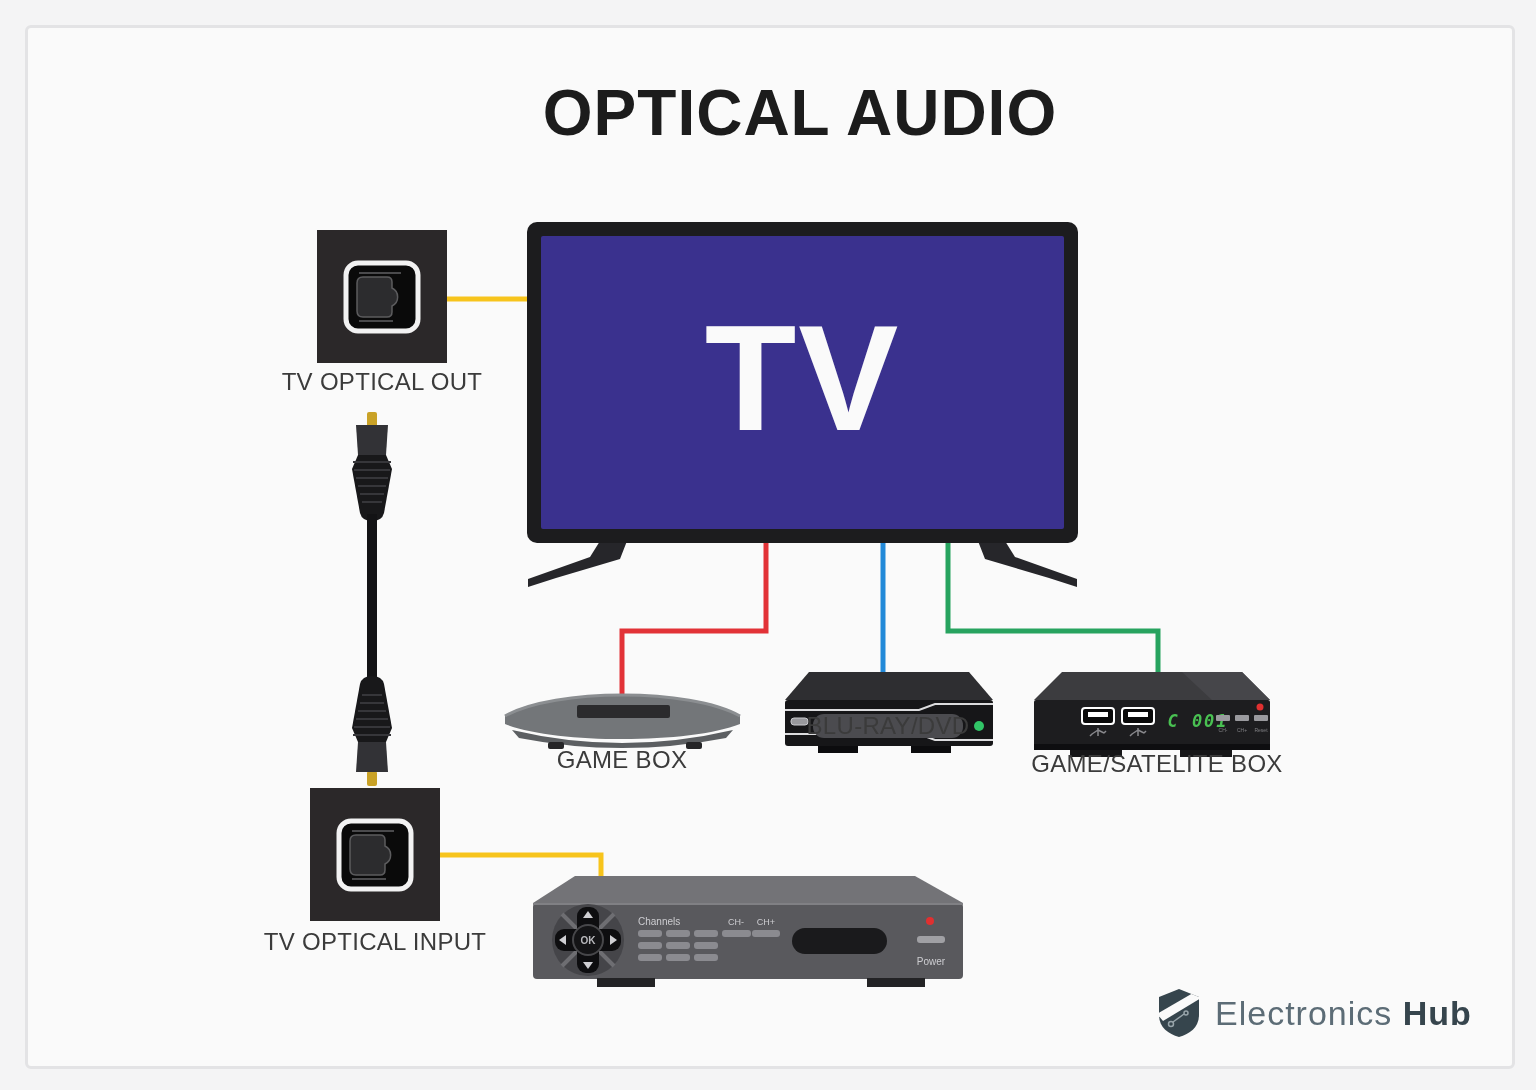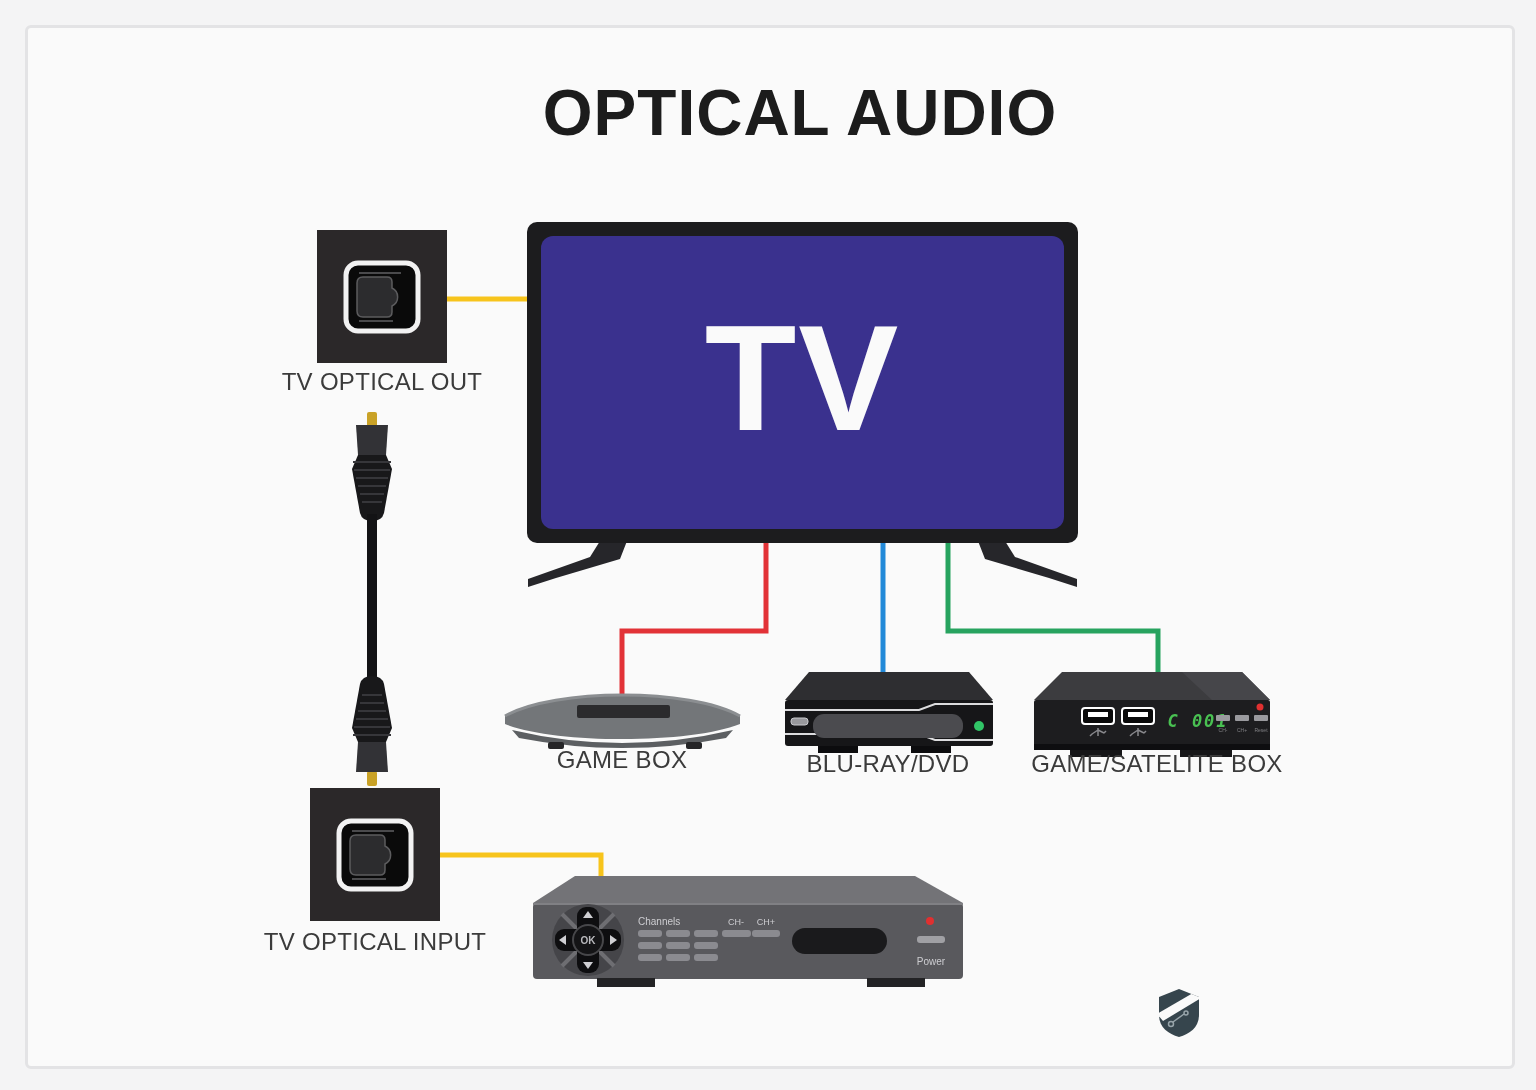--- a/index.html
+++ b/index.html
@@ -24,21 +24,21 @@
   }
   .black-box{
     background:#2b2829;display:flex;align-items:center;justify-content:center;
   }
   .tv{
     left:527px;top:222px;width:551px;height:321px;
     background:#1c1c1e;border-radius:10px;
     display:flex;align-items:center;justify-content:center;
   }
   .tv-screen{
-    width:523px;height:293px;border-radius:12px;
+    width:523px;height:293px;border-radius:2px;
     display:flex;align-items:center;justify-content:center;
   }
   .tv-text{
     color:#fafafa;font-size:150px;font-weight:800;letter-spacing:2px;
     line-height:1;padding-bottom:10px;
   }
   svg{display:block;}
   .overlay{left:0;top:0;pointer-events:none;}
   .logo{
     left:1157px;top:986px;width:340px;height:54px;
@@ -140,21 +140,21 @@
   <polygon points="26,2 186,2 210,30 2,30" fill="#2e2e31"></polygon>
   <rect x="2" y="30" width="208" height="46" rx="3" fill="#161618"></rect>
   <path d="M2,40 L136,40 L152,34 L210,34" fill="none" stroke="#dcdcde" stroke-width="2"></path>
   <path d="M2,64 L136,64 L152,70 L210,70" fill="none" stroke="#dcdcde" stroke-width="2"></path>
   <rect x="30" y="44" width="150" height="24" rx="11" fill="#4b4b4f"></rect>
   <circle cx="196" cy="56" r="5" fill="#31c567"></circle>
   <rect x="8" y="48" width="17" height="7" rx="3" fill="#99999d" stroke="#c9c9cd" stroke-width="1"></rect>
   <rect x="35" y="76" width="40" height="7" fill="#0c0c0e"></rect>
   <rect x="128" y="76" width="40" height="7" fill="#0c0c0e"></rect>
 </svg>
-<div class="abs dev-label" style="left:768px;top:750px;width:240px;">BLU-RAY/DVD</div>
+<div class="abs dev-label" style="left:768px;top:712px;width:240px;">BLU-RAY/DVD</div>
 
 <svg class="abs" style="left:1032px;top:670px;" width="240" height="92" viewBox="0 0 240 92">
   <polygon points="30,2 210,2 238,30 2,30" fill="#3c3c3f"></polygon>
   <polygon points="150,2 210,2 238,30 180,30" fill="#46464a"></polygon>
   <rect x="2" y="30" width="236" height="48" rx="2" fill="#1d1d1f"></rect>
   <g>
     <rect x="50" y="38" width="32" height="16" rx="3" fill="#0a0a0a" stroke="#ffffff" stroke-width="2"></rect>
     <rect x="56" y="42" width="20" height="5" fill="#ffffff"></rect>
     <path d="M66,58 v8 M66,60 l-6,4 M66,60 l6,3 M60,64 l-2,2 M72,63 l2,-2" stroke="#88888c" stroke-width="1.5" fill="none"></path>
   </g>
@@ -230,13 +230,14 @@
       </clipPath>
     </defs>
     <path d="M22,1 L42,9 V27 C42,39 33,46 22,49 C11,46 2,39 2,27 V9 Z" fill="#36454d"></path>
     <g clip-path="url(#shieldclip)">
       <polygon points="0,26 36,5 44,10 6,33" fill="#fafafa"></polygon>
       <circle cx="14" cy="36" r="2.5" fill="none" stroke="#98a4aa" stroke-width="1.5"></circle>
       <line x1="16" y1="34" x2="27" y2="26" stroke="#98a4aa" stroke-width="1.5"></line>
       <circle cx="29" cy="25" r="2" fill="none" stroke="#98a4aa" stroke-width="1.5"></circle>
     </g>
   </svg>
+  <div class="logo-text"><span>Electronics</span>&nbsp;<b>Hub</b></div>
 </div>
 
 </body></html>

